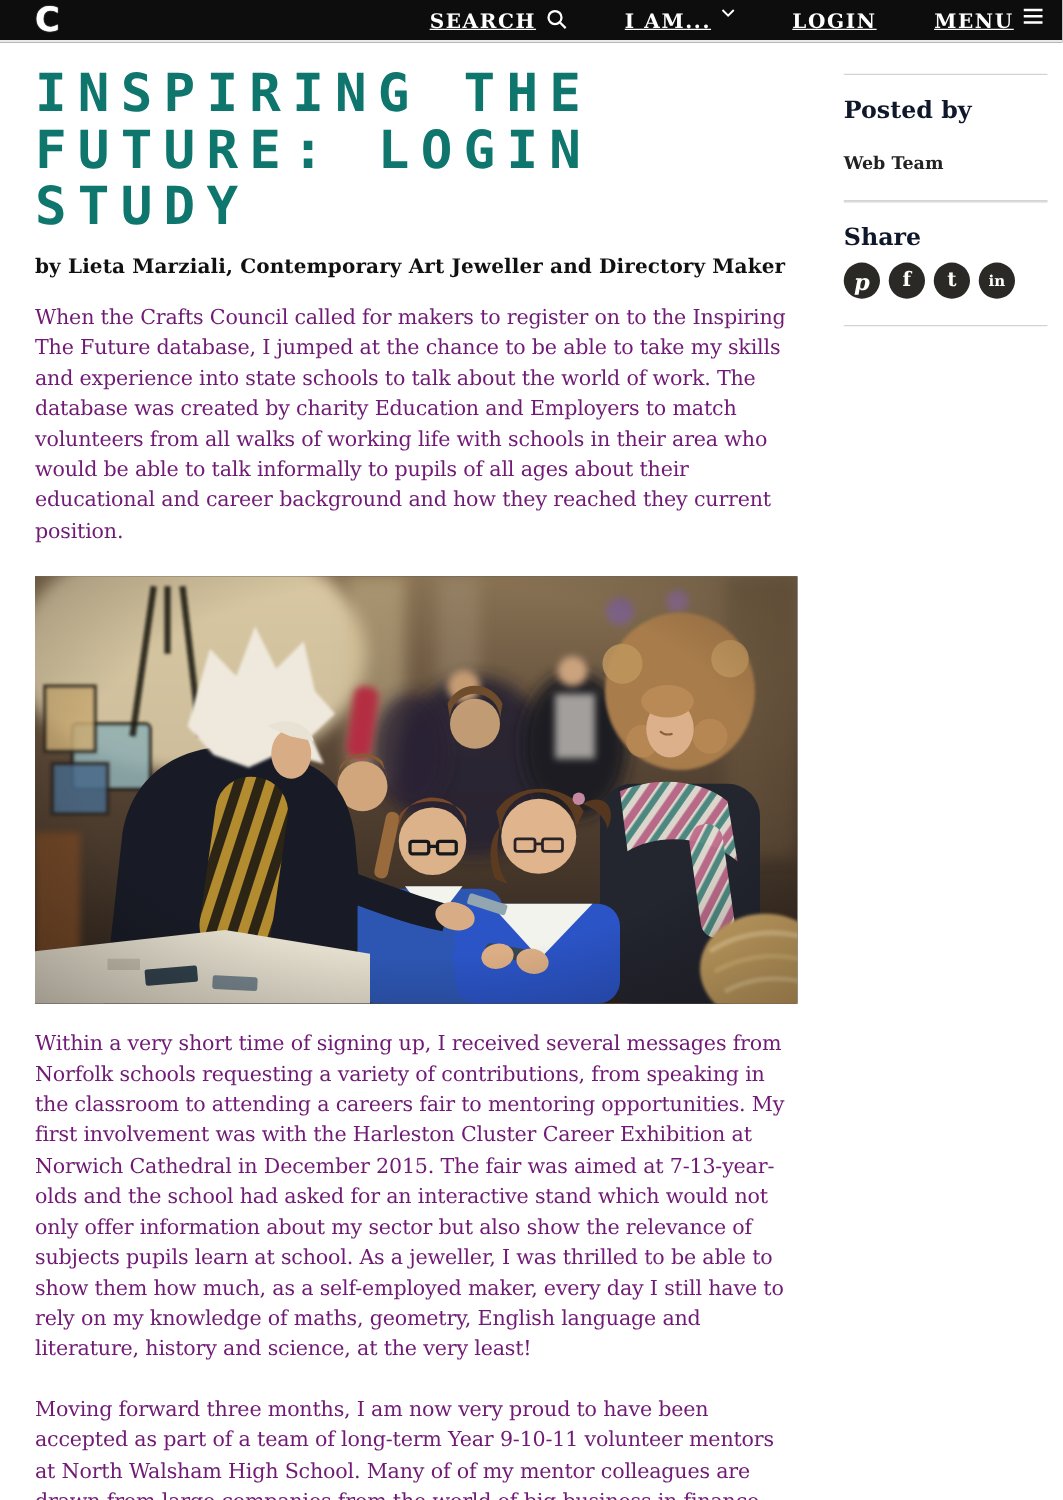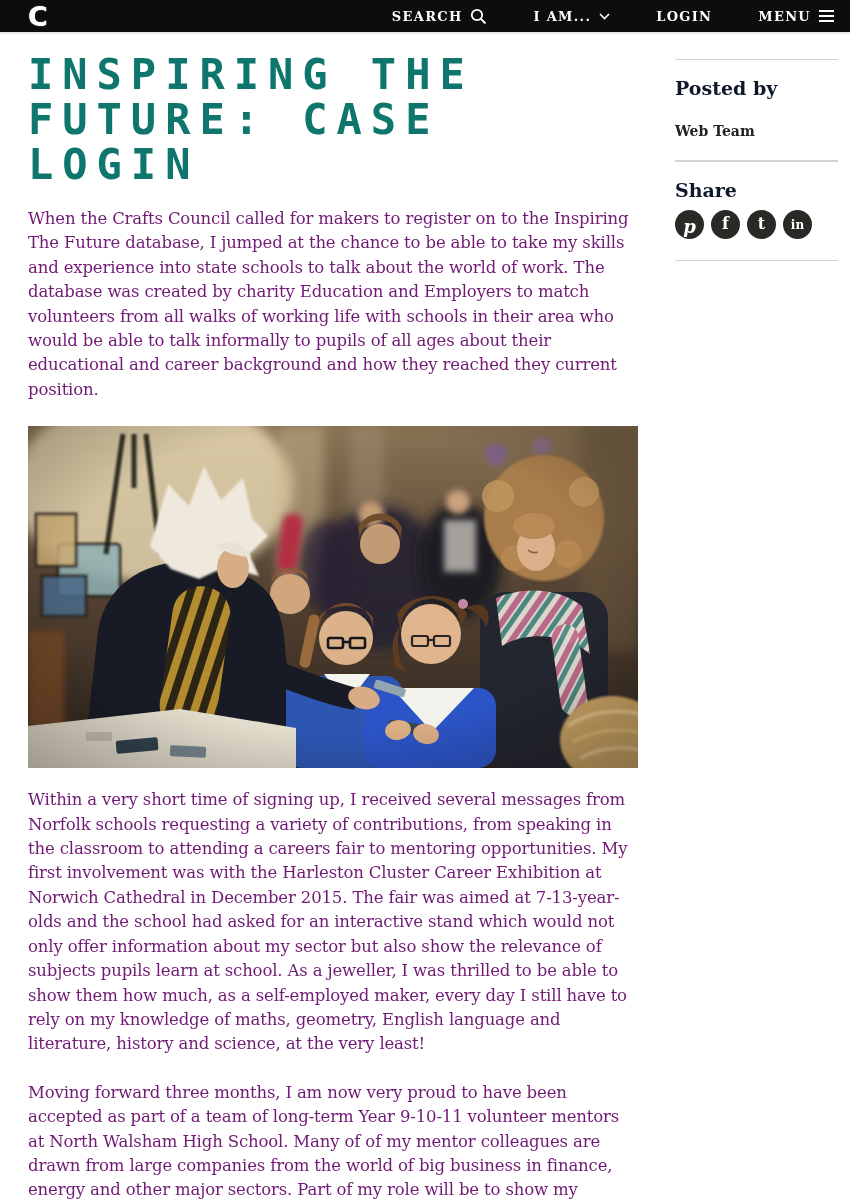--- a/index.html
+++ b/index.html
@@ -12,22 +12,22 @@
     padding: 0 16px 0 28px; border-bottom: 2px solid #e9e9e9;
   }
   .logo {
     color: #fff; font-family: "DejaVu Sans", sans-serif; font-weight: 900;
     font-size: 27px; line-height: 27px; cursor: pointer; user-select: none;
     text-shadow: 0 0 1px #fff;
   }
   .topnav { margin-left: auto; display: flex; align-items: center; gap: 46px; }
   .nav-item {
     color: #fff; font-family: "DejaVu Serif", serif; font-weight: bold;
-    font-size: 13px; letter-spacing: 1.3px; display: flex; align-items: center;
-    gap: 8px; cursor: pointer; white-space: nowrap;
+    font-size: 16px; letter-spacing: 1.3px; display: flex; 
+    gap: 8px; cursor: pointer; white-space: nowrap; text-decoration: underline;
   }
   .bars span { display: block; width: 15px; height: 2px; background: #fff; }
   .bars span + span { margin-top: 3px; }
 
   
   .page { display: flex; padding: 0 12px 0 28px; }
   .article { width: 612px; flex: none; }
   .sidebar { width: 163px; flex: none; margin-left: auto; }
 
   
@@ -102,22 +102,23 @@
         </span>
     </div>
   </nav>
 </header>
 
 <div class="page">
 
   <main class="article">
     <h1 class="title">
       <span>INSPIRING THE</span><br>
-      <span>FUTURE: CASE LOGIN</span>
+      <span>FUTURE: LOGIN STUDY</span>
     </h1>
+    <p class="byline">by Lieta Marziali, Contemporary Art Jeweller and Directory Maker</p>
 
     <p class="body-para">When the Crafts Council called for makers to register on to the Inspiring The Future database, I jumped at the chance to be able to take my skills and experience into state schools to talk about the world of work. The database was created by charity Education and Employers to match volunteers from all walks of working life with schools in their area who would be able to talk informally to pupils of all ages about their educational and career background and how they reached they current position.</p>
 
     <figure class="photo">
 
       <svg viewBox="0 0 610 342" preserveAspectRatio="none">
         <defs>
           <linearGradient id="bg" x1="0" y1="0" x2="0" y2="1">
             <stop offset="0" stop-color="#8a7354"></stop>
             <stop offset="0.45" stop-color="#564434"></stop>

